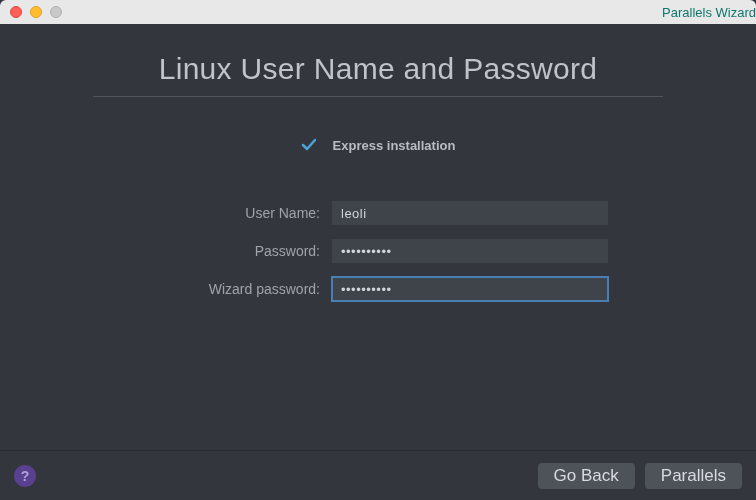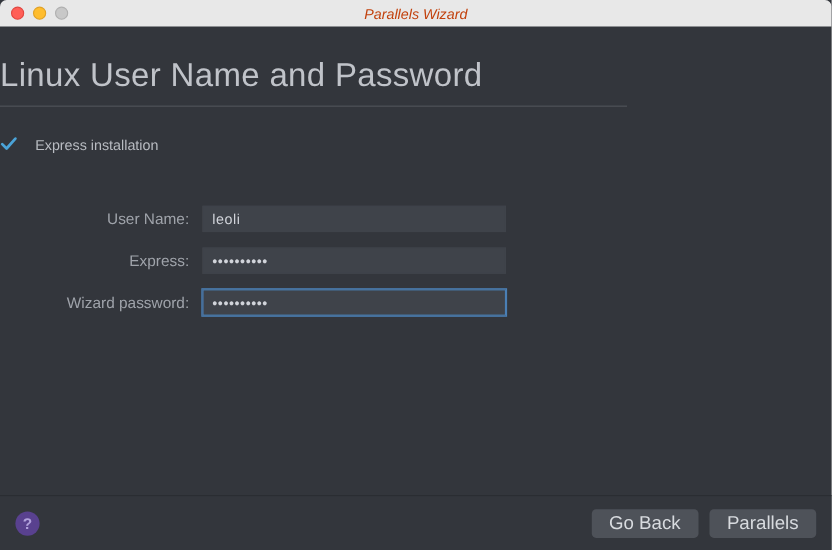--- a/index.html
+++ b/index.html
@@ -36,50 +36,50 @@
       width: 12px;
       height: 12px;
       border-radius: 50%;
     }
     .light.red { background: #ff5f57; border: 0.5px solid #e24640; }
     .light.yellow { background: #ffbd2e; border: 0.5px solid #e1a226; }
     .light.green { background: #c8c8c8; border: 0.5px solid #b0b0b0; }
     .title {
       position: absolute;
       left: 0; right: 0;
-      text-align: center;
+      text-align: right;
       font-size: 13px;
-      color: #c2410c;
+      color: #0f766e;
       pointer-events: none;
-      font-style: italic;
     }
     .content {
       flex: 1;
       padding-top: 28px;
       display: flex;
       flex-direction: column;
-      align-items: flex-start;
+      align-items: center;
     }
     .heading {
       font-size: 30px;
       font-weight: 300;
       color: #c0c3c9;
       letter-spacing: 0.3px;
     }
     .divider {
       width: 570px;
       height: 1px;
       background: #52555b;
       margin-top: 10px;
     }
     .express-row {
-      margin-top: 26px;
+      margin-top: 40px;
       display: flex;
       align-items: center;
       gap: 16px;
+      font-weight: bold;
     }
     .checkbox {
       width: 16px;
       height: 16px;
       display: flex;
       align-items: center;
       justify-content: center;
     }
     .checkbox svg { display: block; }
     .express-label {
@@ -180,21 +180,21 @@
       </span>
       <span class="express-label">Express installation</span>
     </div>
 
     <div class="form">
       <div class="row">
         <div class="label">User Name:</div>
         <input type="text" class="input" value="leoli" style="">
       </div>
       <div class="row">
-        <div class="label">Express:</div>
+        <div class="label">Password:</div>
         <input type="text" class="input" value="••••••••••" style="">
       </div>
       <div class="row">
         <div class="label">Wizard password:</div>
         <input type="text" class="input focused" value="••••••••••" style="">
       </div>
     </div>
   </div>
 
   <div class="footer">

